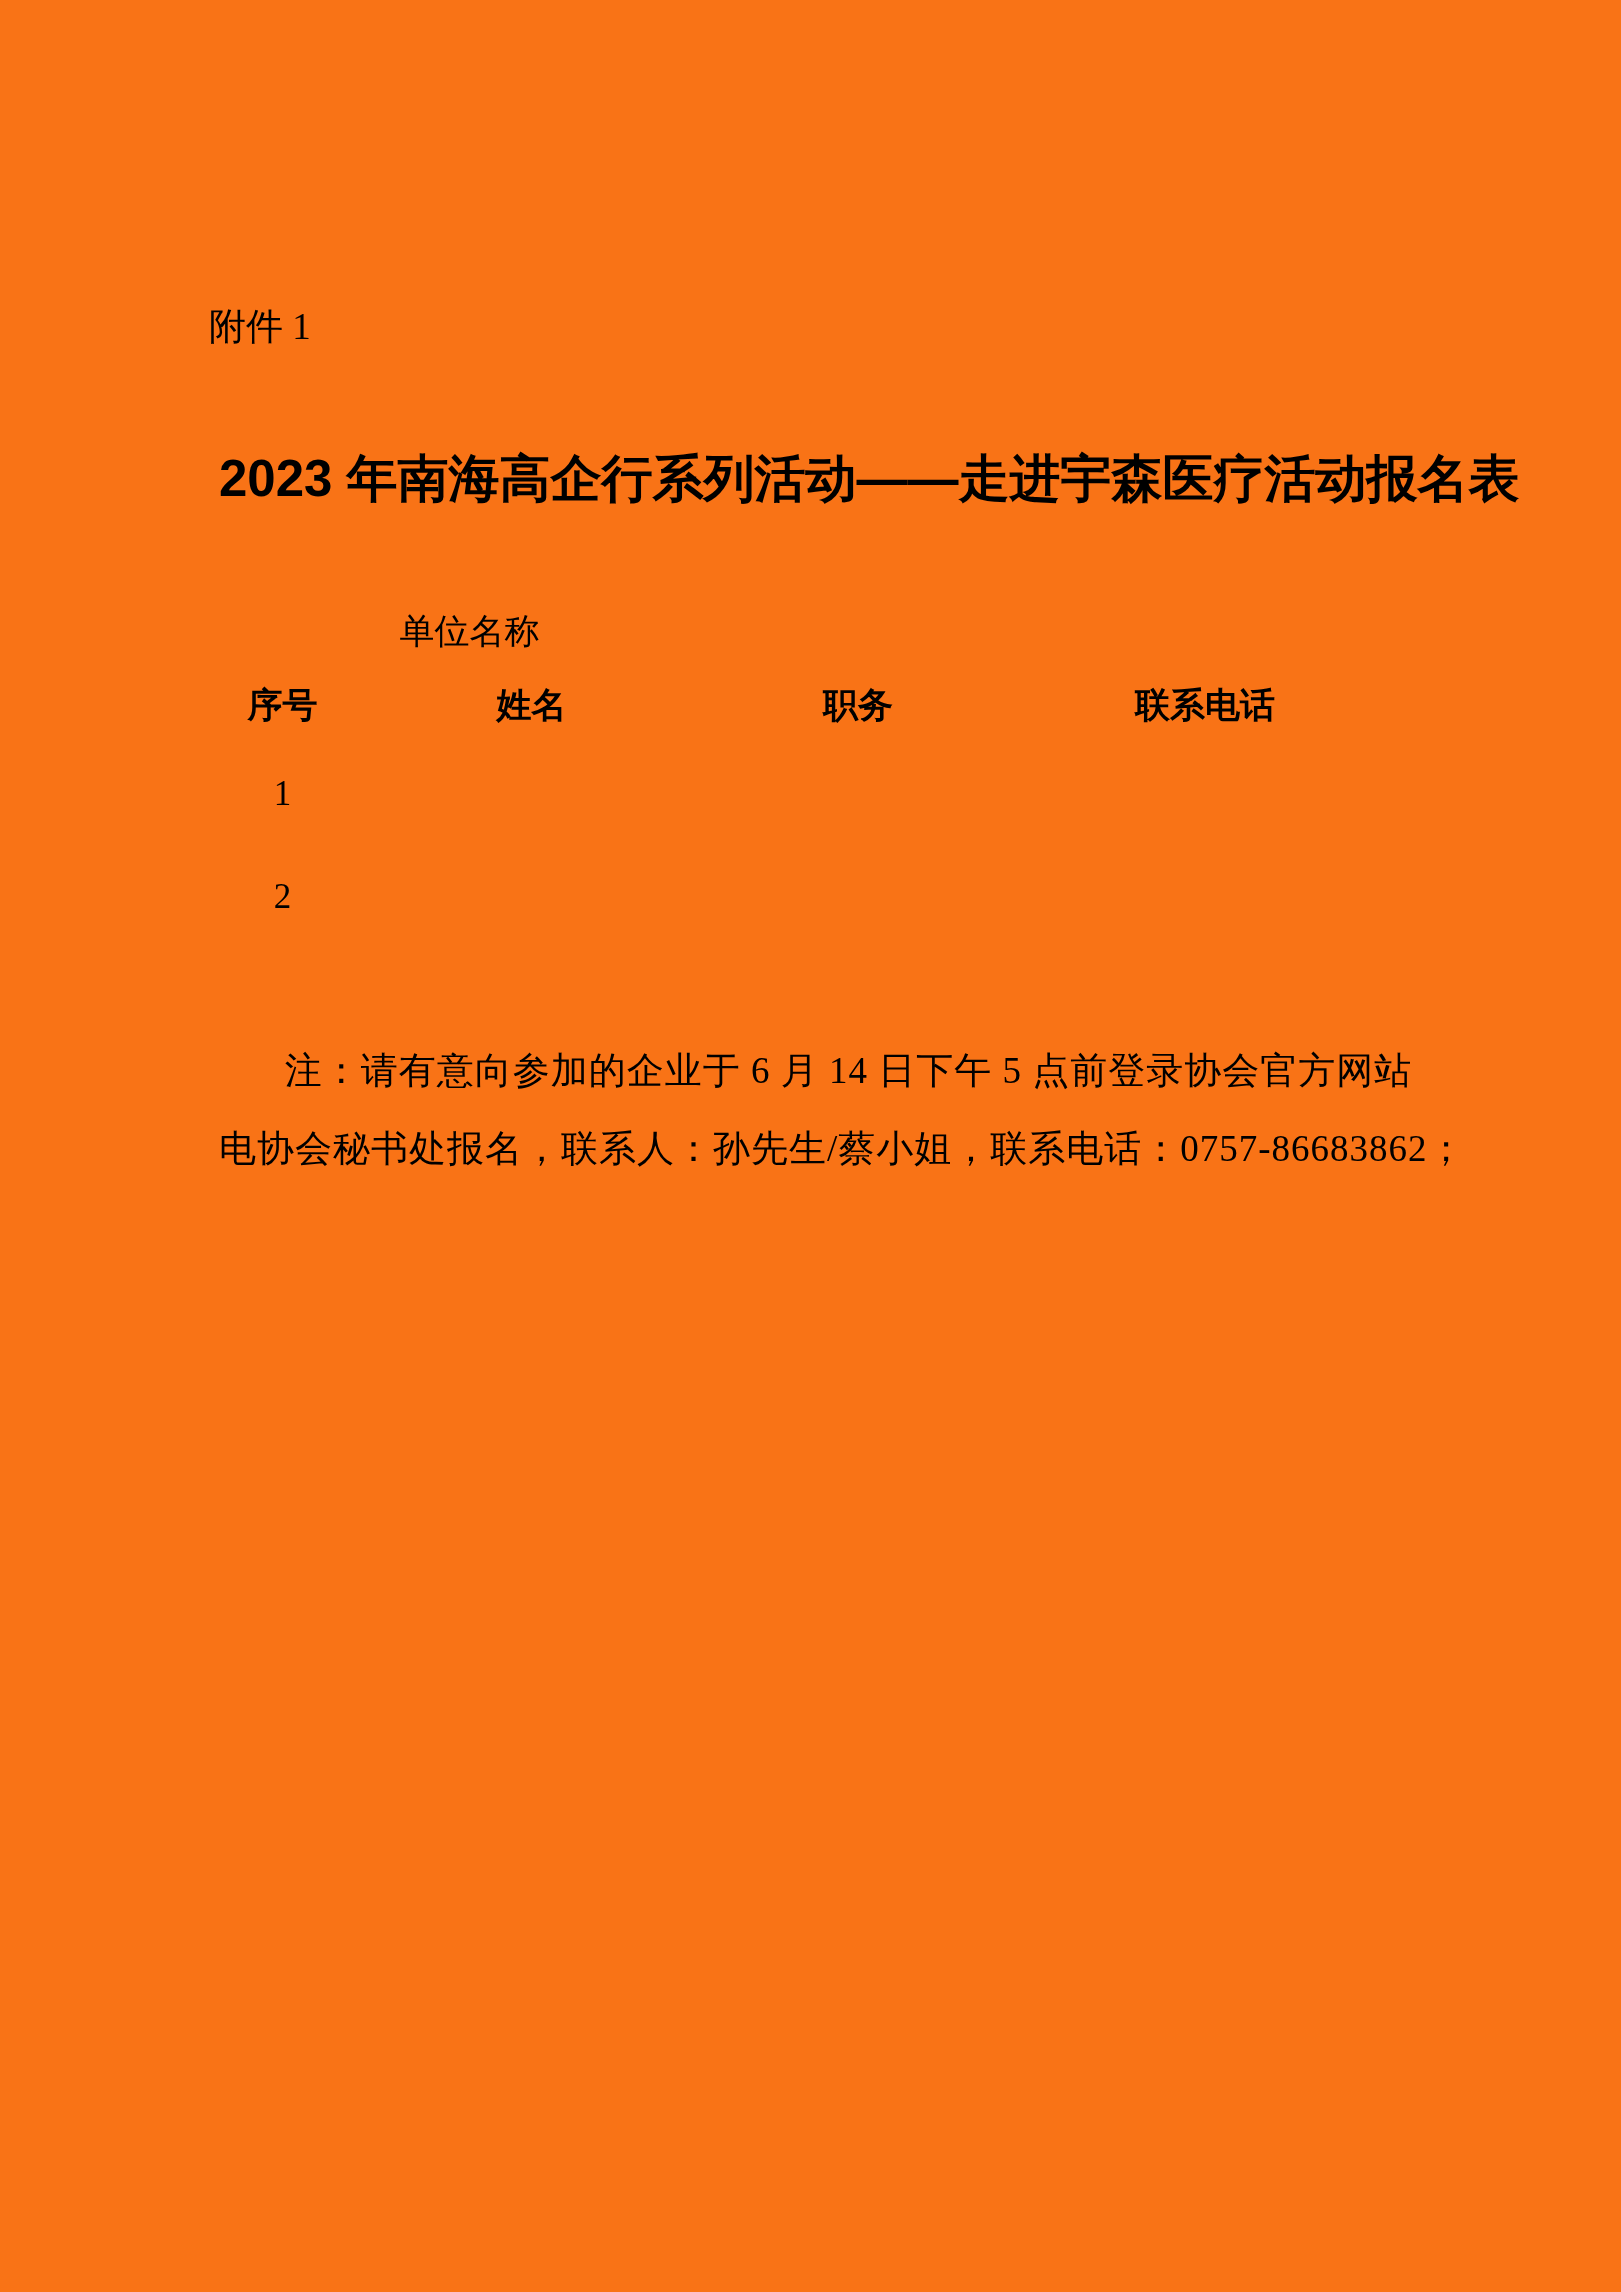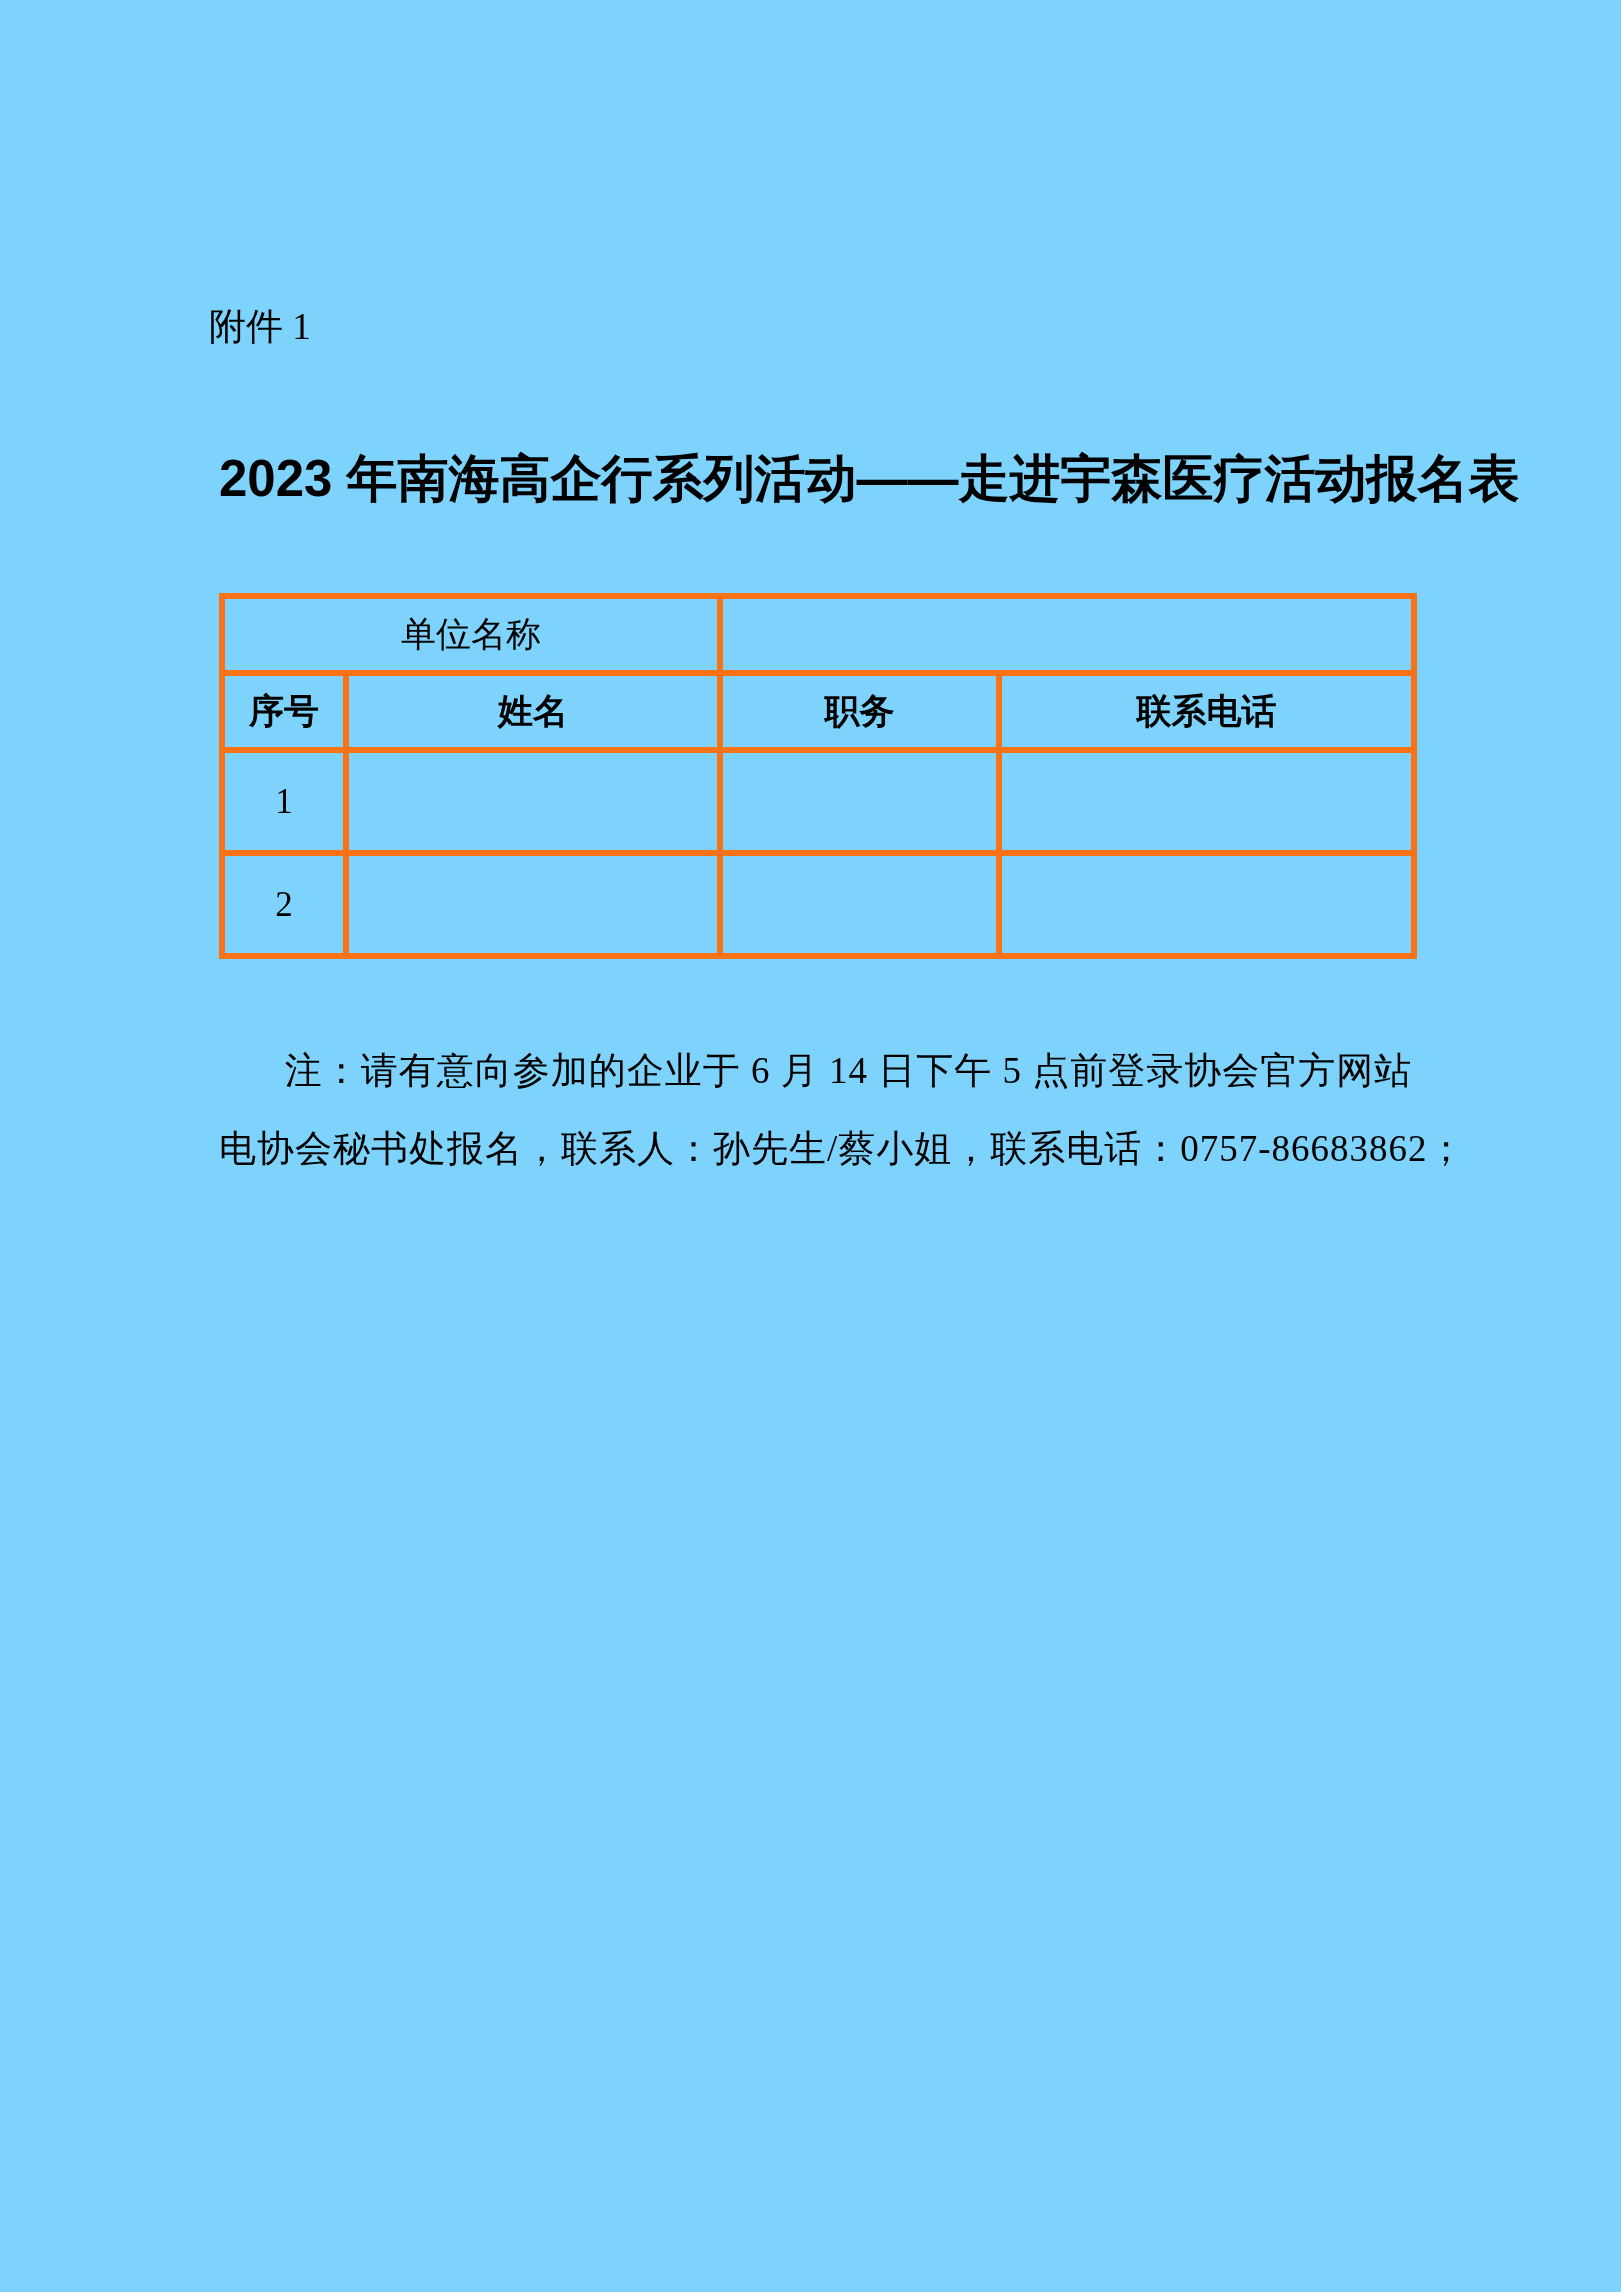--- a/index.html
+++ b/index.html
@@ -5,21 +5,21 @@
   * { margin: 0; padding: 0; box-sizing: border-box; }
 
   html, body {
     background: #ffffff;
   }
 
   .page {
     position: relative;
     width: 1621px;
     height: 2293px;
-    background: #7dd3fc;
+    background: #f97316;
     color: #000000;
     font-family: "Liberation Serif", "DejaVu Serif", serif;
     overflow: hidden;
   }
 
   .attachment-label {
     position: absolute;
     left: 209px;
     top: 302px;
     font-size: 37px;
@@ -44,21 +44,21 @@
     position: absolute;
     left: 219px;
     top: 593px;
     width: 1193px;
     border-collapse: collapse;
     table-layout: fixed;
     border: 2.9px solid #000000;
   }
 
   table.reg-table td {
-    border: 6px solid #f97316;
+    border: 3px solid #f97316;
     text-align: center;
     vertical-align: middle;
     font-size: 35px;
     padding: 12px;
     overflow: hidden;
   }
 
   tr.row-unit   td { height: 74px; }
   tr.row-head   td { height: 70px; font-weight: bold; }
   tr.row-data   td { height: 103px; }

